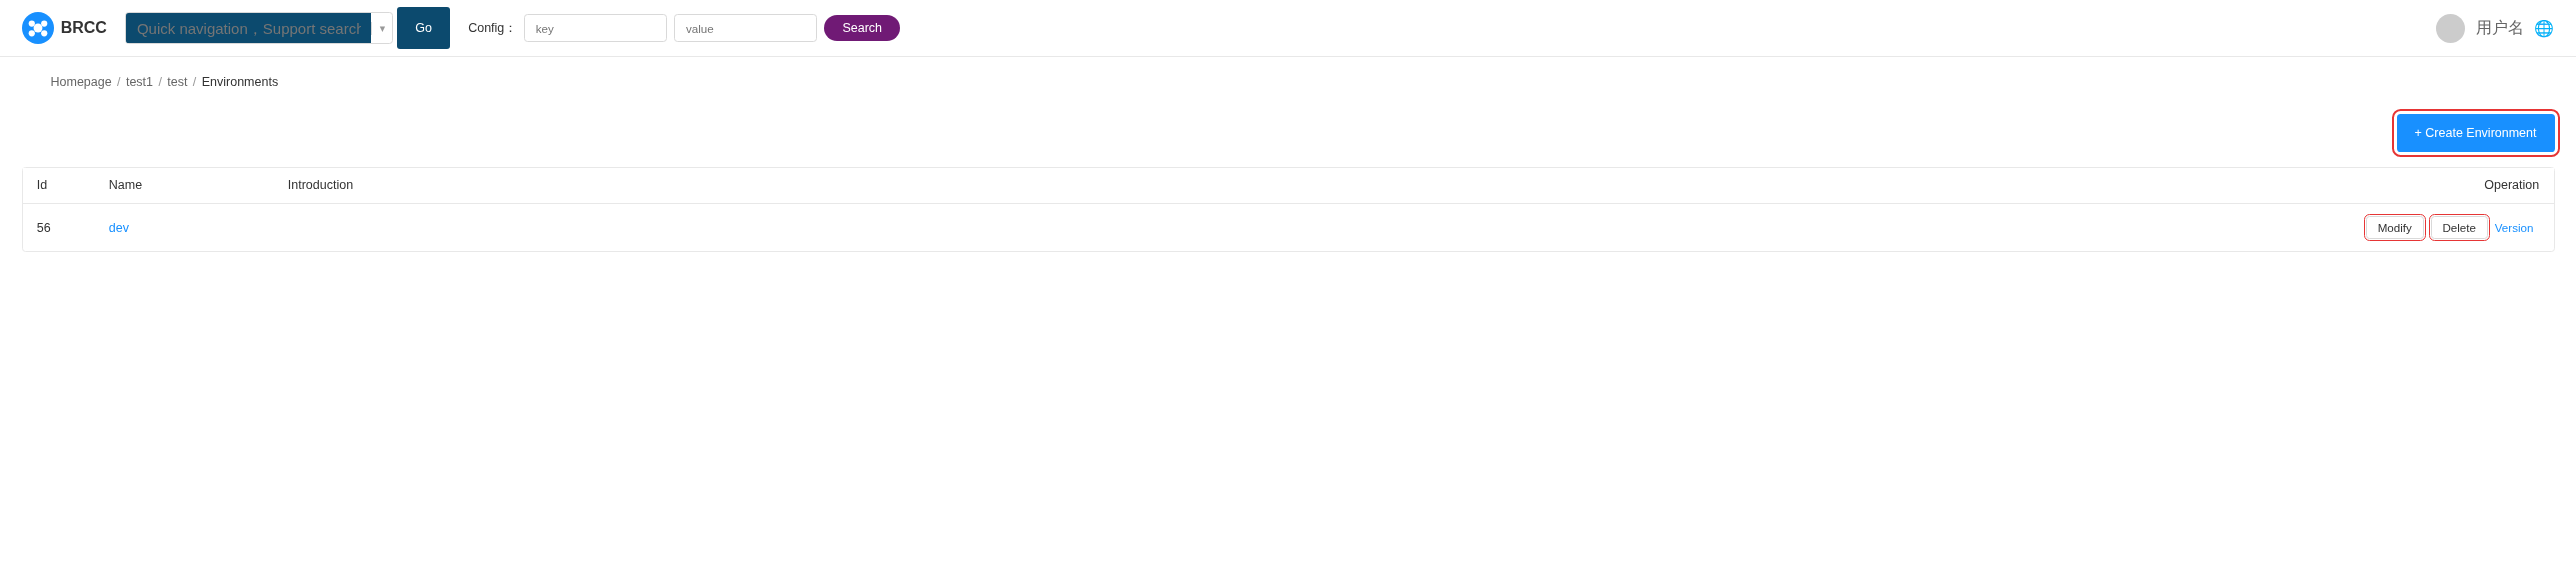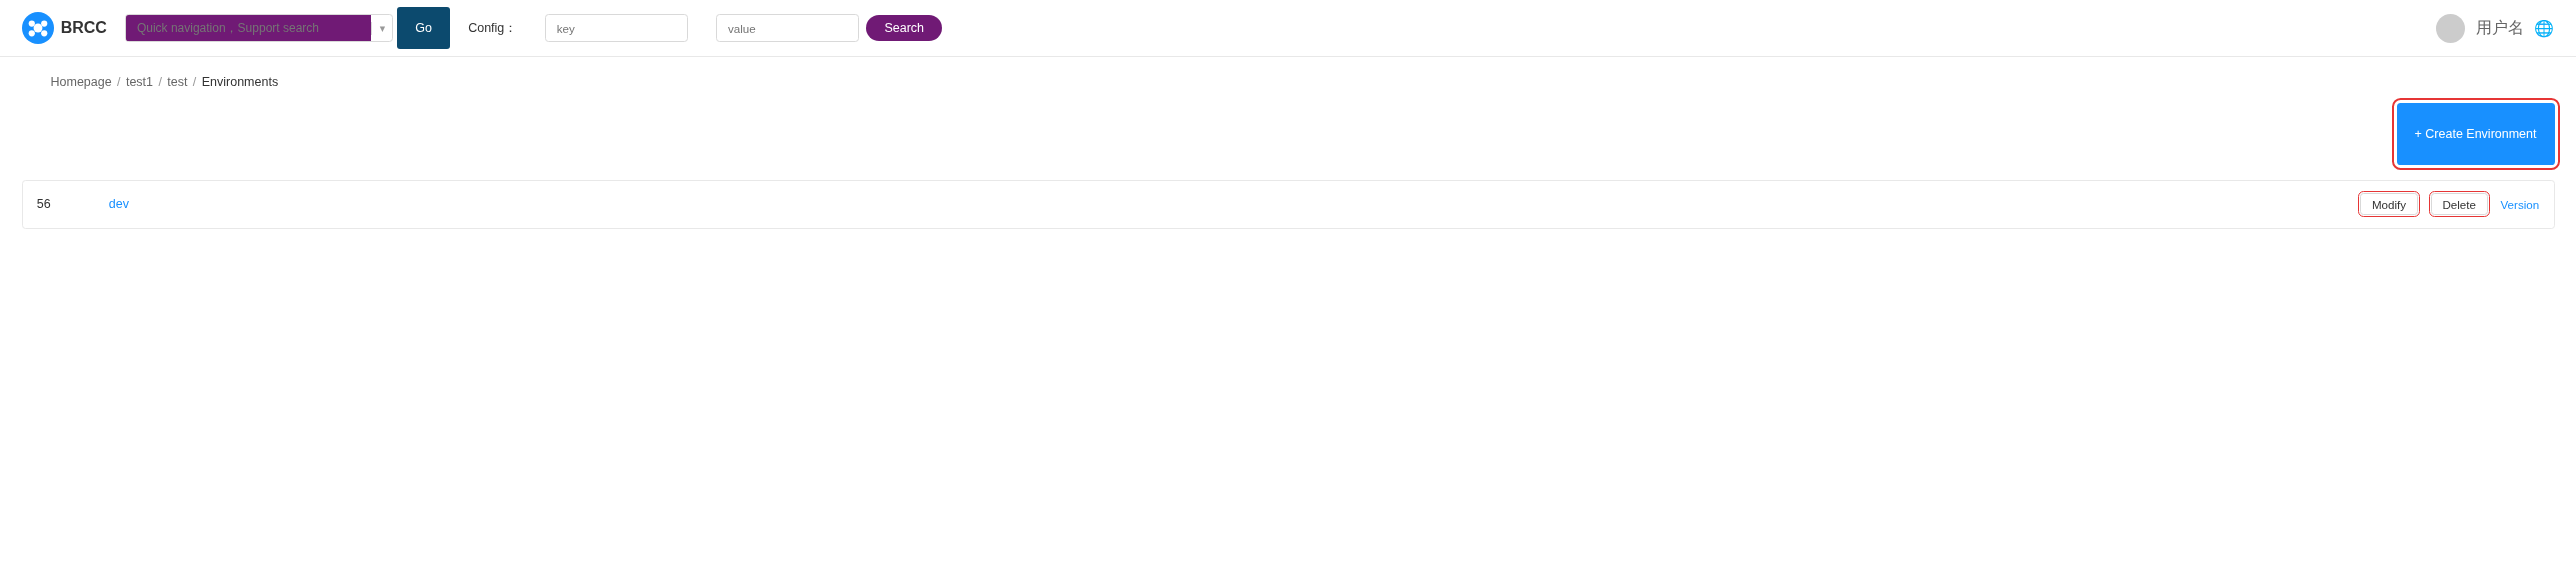--- a/index.html
+++ b/index.html
@@ -34,24 +34,24 @@
       align-items: center;
       border: 0.9px solid #d9d9d9;
       border-radius: 3.6px;
       overflow: hidden;
       width: 268px;
     }
     .nav-search-input {
       border: none;
       outline: none;
       padding: 6.3px 10.7px;
-      font-size: 12px;
+      font-size: 15px;
       color: #999;
       flex: 1;
-      background: #701a75;
+      background: #0c4a6e;
     }
     .nav-search-arrow {
       padding: 0 7.2px;
       color: #999;
       font-size: 10.7px;
       cursor: pointer;
       border-left: 0.9px solid #d9d9d9;
     }
     .go-button {
       background: #0c4a6e;
@@ -75,21 +75,20 @@
       white-space: nowrap;
     }
     .config-input {
       border: 0.9px solid #d9d9d9;
       border-radius: 3.6px;
       padding: 6.3px 10.7px;
       font-size: 11.6px;
       color: #999;
       width: 143px;
       outline: none;
-      margin-left: 21px;
     }
     .search-button {
       background: #701a75;
       color: #fff;
       border: none;
       border-radius: 13px;
       padding: 6.3px 18px;
       font-size: 12.5px;
       cursor: pointer;
     }
@@ -144,28 +143,29 @@
     .action-bar {
       display: flex;
       justify-content: flex-end;
       margin-bottom: 14.3px;
     }
     .create-env-btn {
       background: #1890ff;
       color: #fff;
       border: none;
       border-radius: 3.6px;
-      padding: 24px 18px;
+      padding: 12px 18px;
       font-size: 12.5px;
       cursor: pointer;
       display: flex;
       align-items: center;
       gap: 5.4px;
       outline: 2.7px solid #e63535;
       outline-offset: 3.6px;
+      margin-top: 11px;
     }
 
     
     .table-wrapper {
       border: 0.9px solid #e8e8e8;
       border-radius: 3.6px;
     }
     .table-header {
       display: grid;
       grid-template-columns: 72px 179px 1fr 179px;
@@ -189,21 +189,21 @@
       color: #333;
     }
     .table-cell.link {
       color: #1890ff;
       cursor: pointer;
     }
     .table-cell.ops {
       display: flex;
       align-items: center;
       gap: 7.2px;
-      justify-content: space-between;
+      justify-content: center;
     }
     .op-btn {
       border: 0.9px solid #d9d9d9;
       background: #fff;
       color: #333;
       border-radius: 3.6px;
       padding: 3.6px 10.7px;
       font-size: 11.6px;
       cursor: pointer;
     }
@@ -264,20 +264,26 @@
   <span class="breadcrumb-item active">Environments</span>
 </nav>
 
 <main class="main">
 
   <div class="action-bar">
     <button class="create-env-btn">+ Create Environment</button>
   </div>
 
   <div class="table-wrapper">
+    <div class="table-header">
+      <div class="table-cell">Id</div>
+      <div class="table-cell">Name</div>
+      <div class="table-cell">Introduction</div>
+      <div class="table-cell" style="text-align:right;">Operation</div>
+    </div>
     <div class="table-row">
       <div class="table-cell">56</div>
       <div class="table-cell link">dev</div>
       <div class="table-cell"></div>
       <div class="table-cell ops">
         <button class="op-btn highlighted">Modify</button>
         <button class="op-btn highlighted">Delete</button>
         <span class="op-link">Version</span>
       </div>
     </div>

